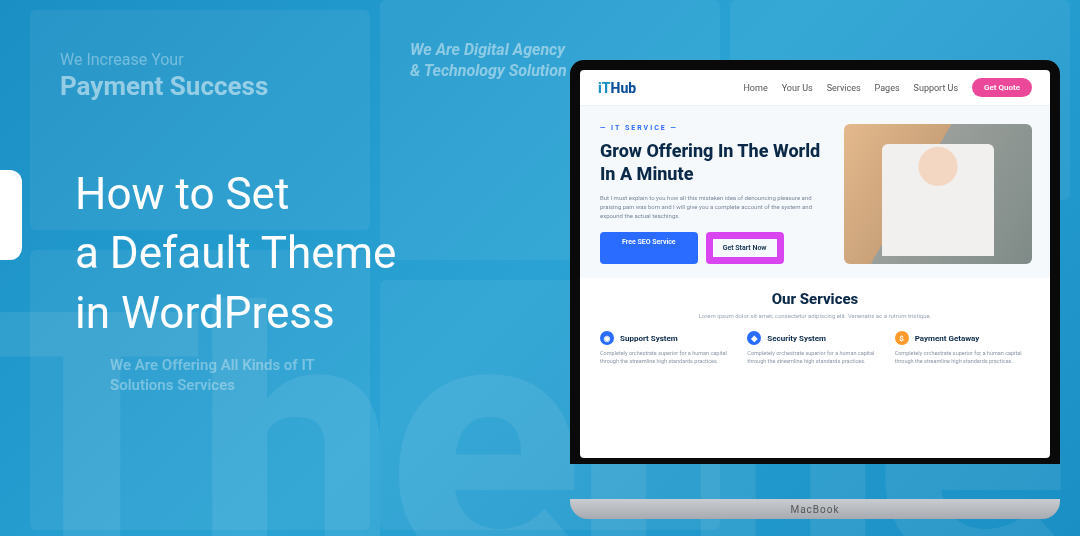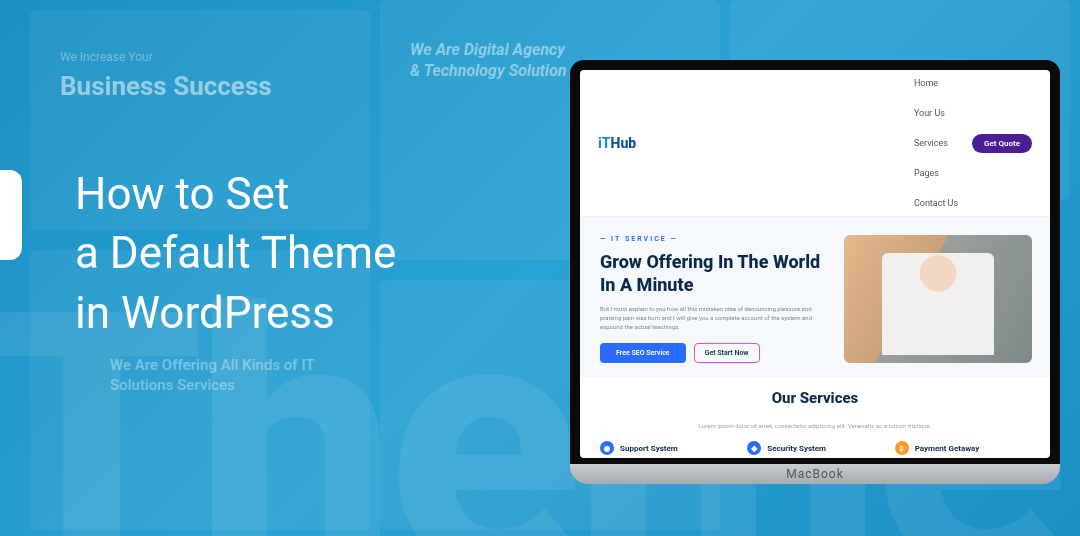--- a/index.html
+++ b/index.html
@@ -23,21 +23,21 @@
   .bg3 { left: 730px; top: 0;     width: 340px; height: 200px; }
   .bg4 { left: 30px;  top: 250px; width: 340px; height: 280px; }
   .bg5 { left: 380px; top: 280px; width: 340px; height: 250px; }
 
   .bg-text {
     position: absolute;
     color: rgba(255,255,255,0.35);
     font-size: 13px;
     line-height: 1.3;
   }
-  .bg-hero-small { left: 60px; top: 50px; font-size: 12px; }
+  .bg-hero-small { left: 60px; top: 50px; font-size: 16px; }
   .bg-hero-big   { left: 60px; top: 70px; font-size: 26px; font-weight: 700; color: rgba(255,255,255,0.5);}
   .bg-hero-small2{ left: 410px; top: 40px; font-size: 16px; font-weight: 700; color: rgba(255,255,255,0.45); font-style: italic;}
   .bg-offer      { left: 110px; top: 356px; font-size: 15px; font-weight: 600; }
   .bg-hottest    { left: 580px; top: 380px; font-size: 15px; font-weight: 600; }
 
   
   .watermark {
     position: absolute;
     bottom: -120px;
     left: -20px;
@@ -90,38 +90,39 @@
     flex-direction: column;
   }
   .base {
     height: 20px;
     background: linear-gradient(#c9ccd0, #a7abb1);
     border-radius: 0 0 18px 18px;
     display: flex;
     align-items: center;
     justify-content: center;
     color: #555;
-    font-size: 12px;
+    font-size: 10px;
     letter-spacing: 1px;
+    margin-top: 35px;
   }
 
   
   .site-nav {
     display: flex;
     align-items: center;
     padding: 8px 18px;
     font-size: 9px;
     border-bottom: 1px solid #eef2f6;
   }
   .logo { font-weight: 800; font-size: 14px; color: #1a8fc4; }
   .logo .t { color: #0c4f9c; }
-  .nav-items { margin-left: auto; display: flex; gap: 20px; color: #555; flex-direction: column; }
+  .nav-items { margin-left: auto; display: flex; gap: 14px; color: #555; }
   .cta {
     margin-left: 14px;
-    background: #4c1d95;
+    background: #ec4899;
     color: #fff;
     padding: 5px 12px;
     border-radius: 14px;
     font-size: 8px;
     font-weight: 600;
   }
 
   
   .site-hero {
     display: flex;
@@ -147,24 +148,24 @@
   .hero-copy {
     font-size: 6px;
     color: #7a8899;
     line-height: 1.5;
     margin-bottom: 12px;
   }
   .hero-btns { display: flex; gap: 8px; }
   .btn-primary {
     background: #2a6cff; color:#fff;
     font-size: 7px; font-weight:600;
-    padding: 6px 16px; border-radius: 4px;
+    padding: 6px 22px; border-radius: 4px;
   }
   .btn-ghost {
-    border: 1px solid #d946ef; color:#0b2a4a;
+    border: 7px solid #d946ef; color:#0b2a4a;
     font-size: 7px; font-weight:600;
     padding: 5px 10px; border-radius: 4px;
   }
   .hero-right {
     flex: 0.9;
     border-radius: 6px;
     overflow: hidden;
     background: #e7edf3;
     display: flex;
     align-items: stretch;
@@ -186,21 +187,21 @@
   
   .services {
     flex: 1;
     padding: 12px 20px 0 20px;
     text-align: center;
   }
   .services-title {
     font-size: 15px;
     font-weight: 800;
     color: #0b2a4a;
-    margin-bottom: 15px;
+    margin-bottom: 4px;
   }
   .services-sub {
     font-size: 6px;
     color: #9aa6b5;
     margin-bottom: 12px;
   }
   .cards {
     display: flex;
     gap: 12px;
     text-align: left;
@@ -224,21 +225,21 @@
 </head>
 <body>
 
 <div class="bg-panel bg1"></div>
 <div class="bg-panel bg2"></div>
 <div class="bg-panel bg3"></div>
 <div class="bg-panel bg4"></div>
 <div class="bg-panel bg5"></div>
 
 <div class="bg-text bg-hero-small">We Increase Your</div>
-<div class="bg-text bg-hero-big">Business Success</div>
+<div class="bg-text bg-hero-big">Payment Success</div>
 <div class="bg-text bg-hero-small2" style="white-space:pre-line">We Are Digital Agency
 &amp; Technology Solution</div>
 <div class="bg-text bg-offer" style="white-space:pre-line">We Are Offering All Kinds of IT
 Solutions Services</div>
 <div class="bg-text bg-hottest" style="white-space:pre-line">We Have the Hottest Skills to
 For In 2021</div>
 
 <div class="watermark">Theme</div>
 
 <div class="accent"></div>
@@ -253,21 +254,21 @@
 
       <div class="site-nav">
         <span class="logo">
           <span>iT</span><span class="t">Hub</span>
         </span>
         <div class="nav-items">
           <span>Home</span>
           <span>Your Us</span>
           <span>Services</span>
           <span>Pages</span>
-          <span>Contact Us</span>
+          <span>Support Us</span>
         </div>
         <span class="cta">Get Quote</span>
       </div>
 
       <div class="site-hero">
         <div class="hero-left">
           <div class="eyebrow">— IT SERVICE —</div>
           <div class="hero-title">Grow Offering In The World In A Minute</div>
           <div class="hero-copy">But I must explain to you how all this mistaken idea of denouncing pleasure and praising pain was born and I will give you a complete account of the system and expound the actual teachings.</div>
           <div class="hero-btns">

